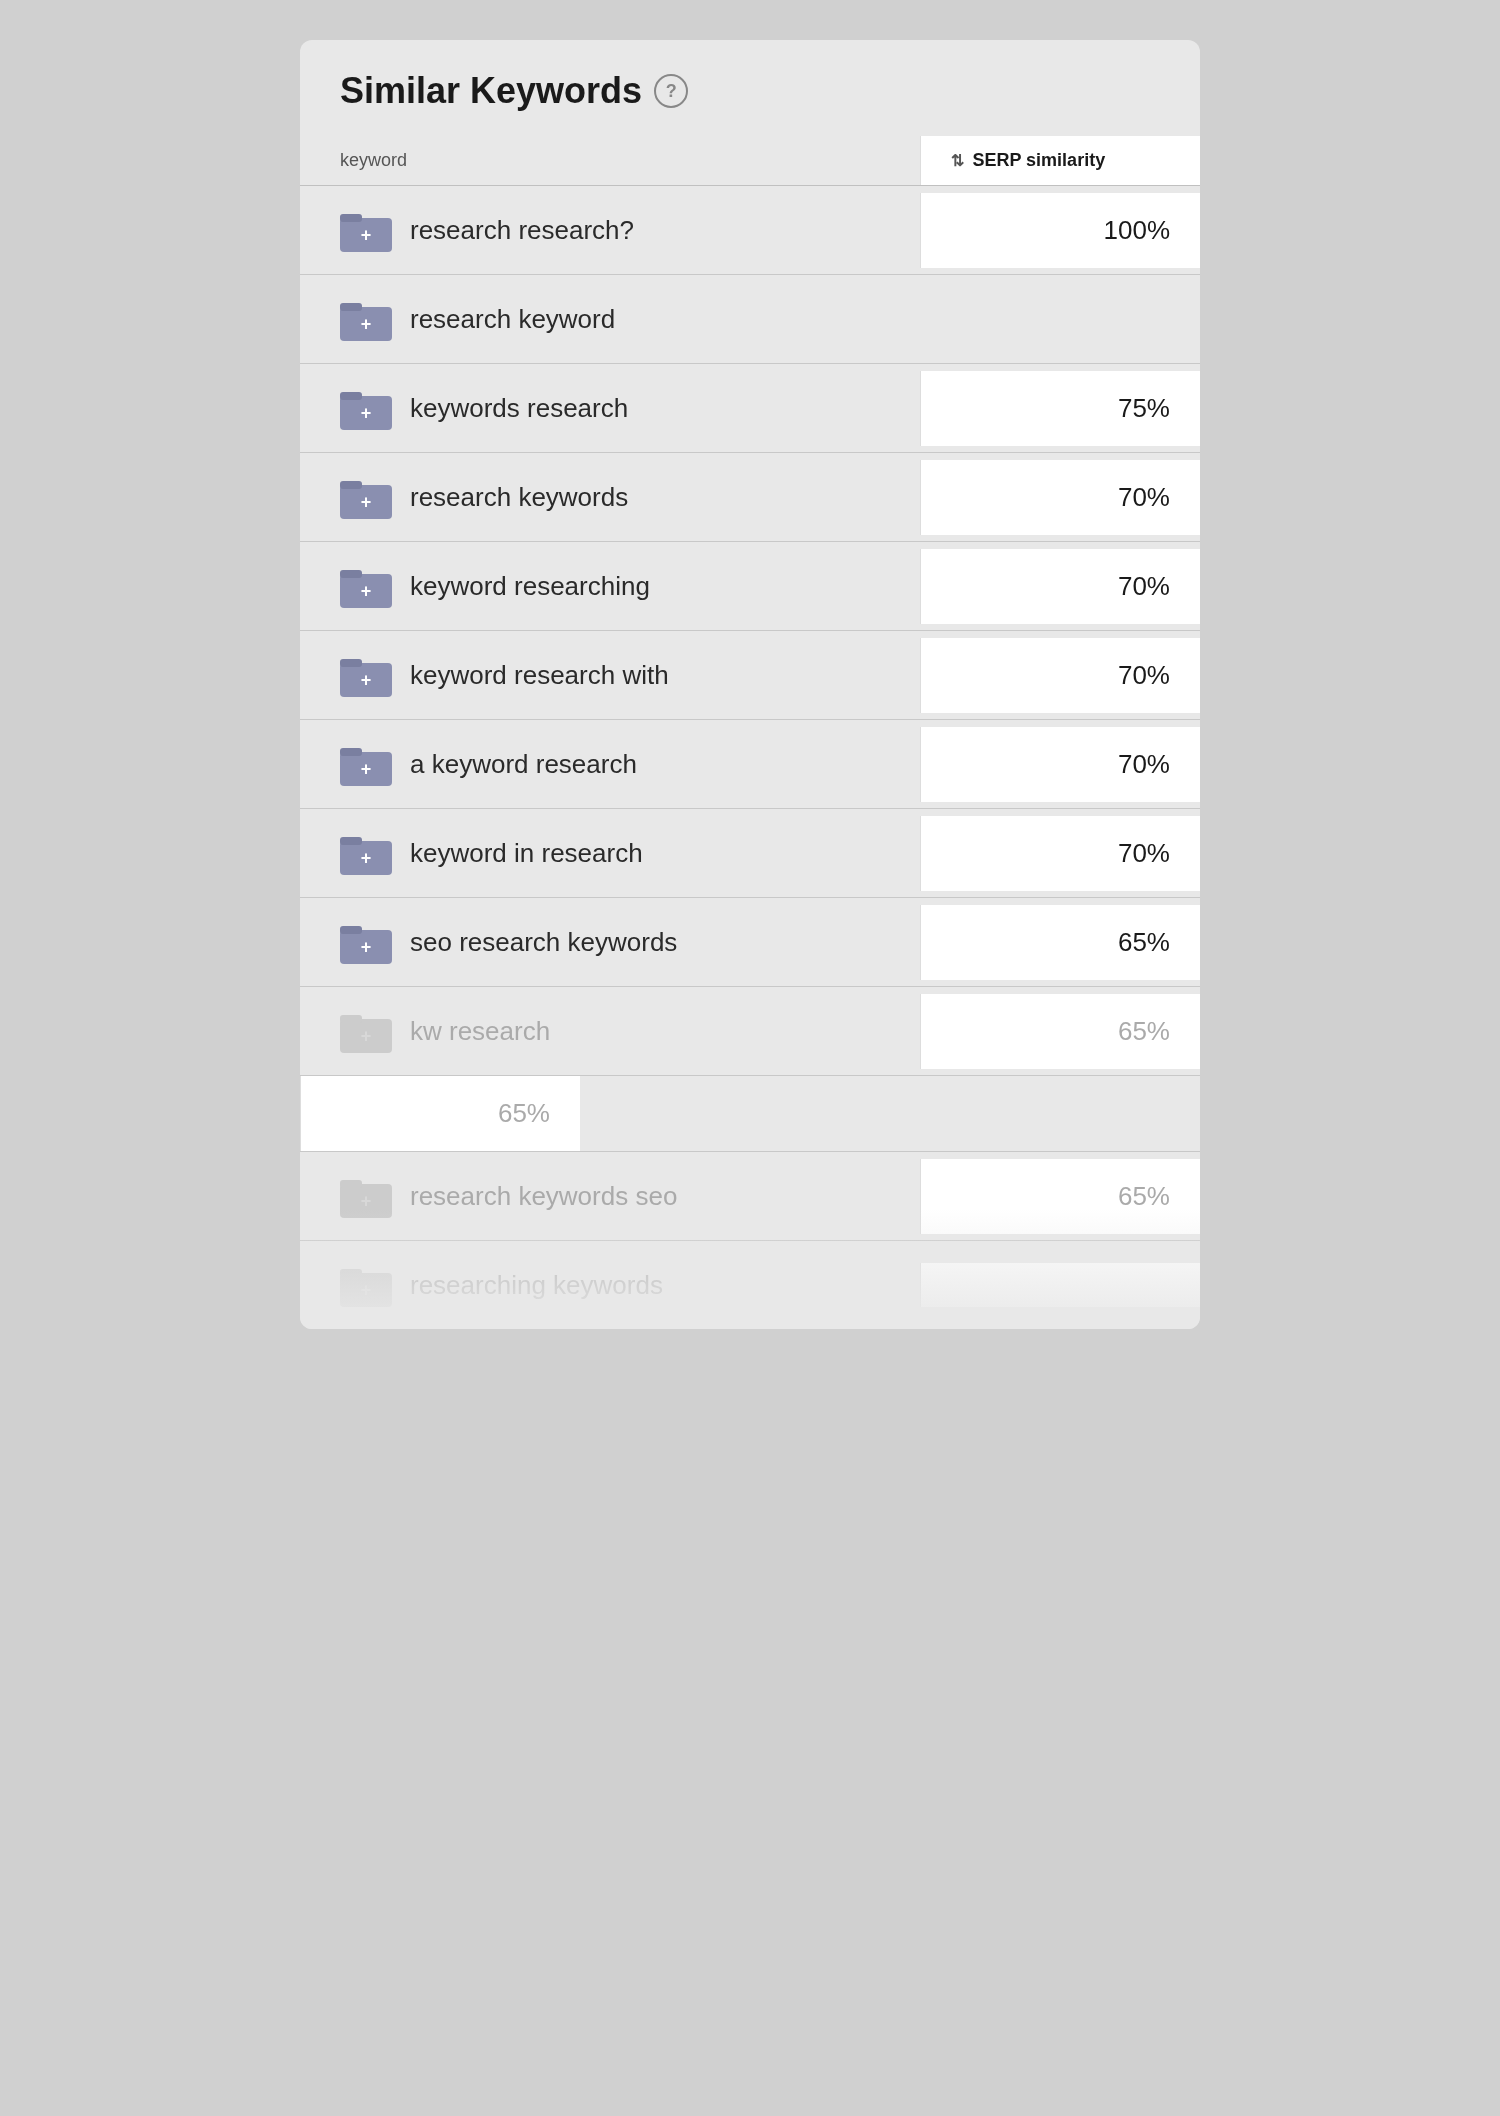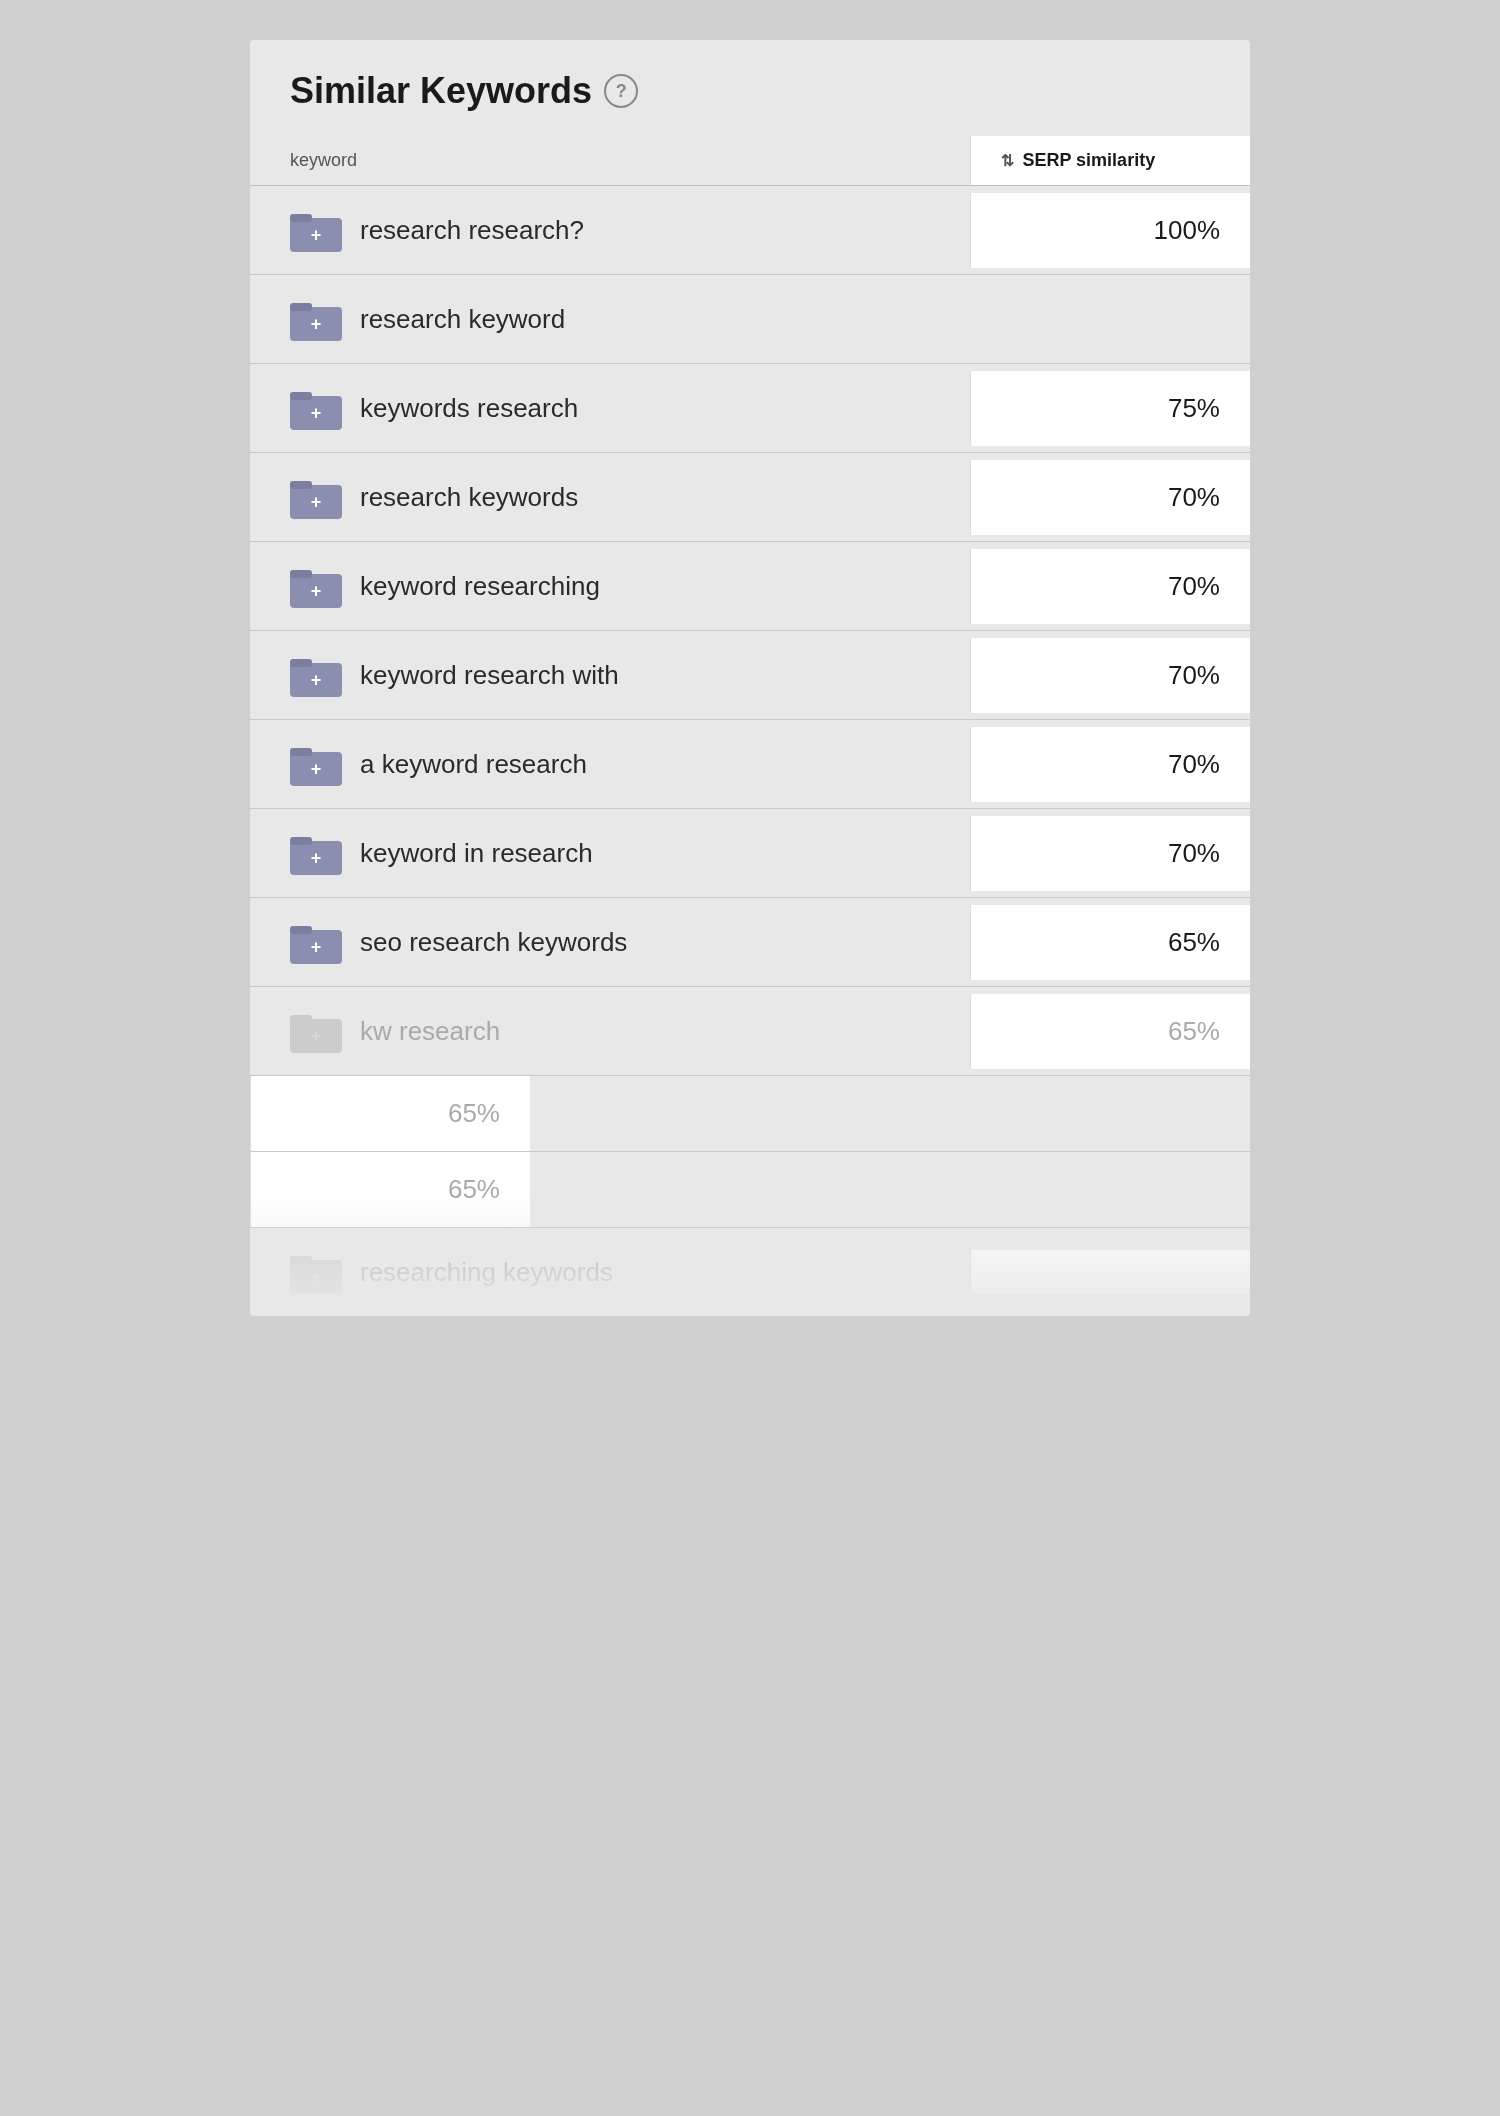--- a/index.html
+++ b/index.html
@@ -13,23 +13,23 @@
       min-height: 2116px;
       background-color: #d0d0d0;
       font-family: -apple-system, BlinkMacSystemFont, 'Segoe UI', Arial, sans-serif;
       display: flex;
       justify-content: center;
       align-items: flex-start;
       padding: 40px 20px;
     }
 
     .panel {
-      width: 1000px;
+      width: 900px;
       background-color: #e8e8e8;
-      border-radius: 4px;
+      border-radius: 12px;
       padding: 30px 0 0 0;
       overflow: hidden;
     }
 
     .panel-header {
       display: flex;
       align-items: center;
       gap: 12px;
       padding: 0 40px 24px 40px;
     }
@@ -319,31 +319,41 @@
           </svg>
         </div>
         <span class="keyword-text">kw research</span>
       </div>
       <div class="col-serp">65%</div>
     </div>
           <div class="table-row row-faded">
       <div class="col-serp">65%</div>
     </div>
           <div class="table-row row-faded">
-      <div class="col-serp">65%</div>
-    </div>
-          <div class="table-row row-faded">
       <div class="col-keyword">
         <div class="folder-icon">
           <svg viewBox="0 0 52 44" xmlns="http://www.w3.org/2000/svg">
             <rect x="0" y="10" width="52" height="34" rx="4" fill="#c8c8c8"></rect>
             <rect x="0" y="6" width="22" height="8" rx="3" fill="#b8b8c8"></rect>
             <text x="26" y="33" text-anchor="middle" font-size="18" font-weight="bold" fill="#d8d8d8">+</text>
           </svg>
         </div>
+        <span class="keyword-text">research keywords seo</span>
+      </div>
+      <div class="col-serp">65%</div>
+    </div>
+          <div class="table-row row-faded">
+      <div class="col-keyword">
+        <div class="folder-icon">
+          <svg viewBox="0 0 52 44" xmlns="http://www.w3.org/2000/svg">
+            <rect x="0" y="10" width="52" height="34" rx="4" fill="#c8c8c8"></rect>
+            <rect x="0" y="6" width="22" height="8" rx="3" fill="#b8b8c8"></rect>
+            <text x="26" y="33" text-anchor="middle" font-size="18" font-weight="bold" fill="#d8d8d8">+</text>
+          </svg>
+        </div>
         <span class="keyword-text">researching keywords</span>
       </div>
       <div class="col-serp"></div>
     </div>
         </div>
 
     </div>
     <div class="bottom-fade"></div>
   </div>
 </div>

